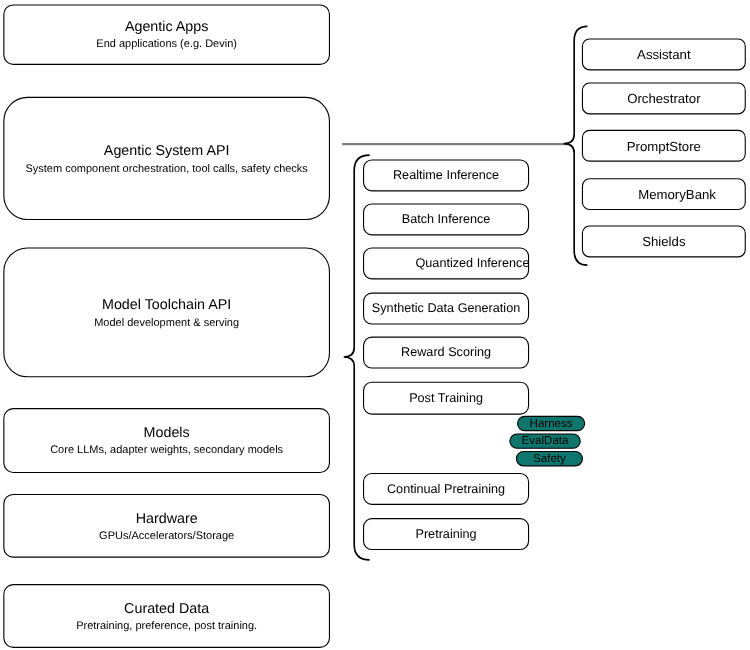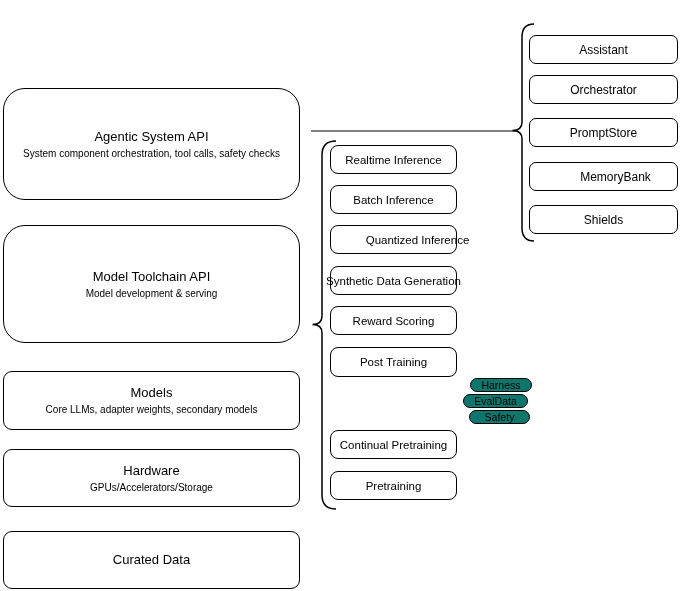--- a/index.html
+++ b/index.html
@@ -9,39 +9,43 @@
   }
   .connectors{position:absolute;left:0;top:0;width:682px;height:591px;pointer-events:none;}
   .node{
     position:absolute;background:#ffffff;border:1.5px solid #000;
     display:flex;flex-direction:column;align-items:center;justify-content:center;
     text-align:center;box-sizing:border-box;
   }
   .lnode{left:3px;width:297px;}
   .lnode .title{font-size:13px;line-height:16px;}
   .lnode .subtitle{font-size:10px;line-height:13px;margin-top:2px;}
-  .mnode{left:330px;width:127px;height:29px;border-radius:8px;font-size:11.5px;white-space:nowrap;justify-content:center;}
+  .mnode{left:330px;width:151px;height:29px;border-radius:8px;font-size:11.5px;white-space:nowrap;justify-content:center;}
   .rnode{left:529px;width:149px;height:29px;border-radius:7px;font-size:12px;white-space:nowrap;align-items:center;}
   .pill{
     position:absolute;background:#0f766e;border:1.5px solid #000;border-radius:8px;
     display:flex;align-items:center;justify-content:center;font-size:10.5px;
     box-sizing:border-box;white-space:nowrap;z-index:3;
   }
 </style>
 </head>
 <body>
 
 <div class="canvas">
 
   <svg class="connectors" viewBox="0 0 682 591" xmlns="http://www.w3.org/2000/svg">
     <line x1="311" y1="131" x2="516" y2="131" stroke="#7f7f7f" stroke-width="2"></line>
     <path d="M 336 141 Q 322 141 322 155 L 322 316 Q 322 324.5 312.5 324.5 Q 322 324.5 322 333 L 322 495 Q 322 509 336 509" fill="none" stroke="#000" stroke-width="1.5"></path>
     <path d="M 534 24 Q 522 24 522 37 L 522 122 Q 522 130.5 512.5 130.5 Q 522 130.5 522 139 L 522 228 Q 522 241 534 241" fill="none" stroke="#000" stroke-width="1.5"></path>
   </svg>
 
+  <div class="node lnode" style="top:4px;height:55px;border-radius:9px;">
+    <div class="title">Agentic Apps</div>
+    <div class="subtitle">End applications (e.g. Devin)</div>
+  </div>
 
   <div class="node lnode" style="top:88px;height:112px;border-radius:22px;">
     <div class="title">Agentic System API</div>
     <div class="subtitle">System component orchestration, tool calls, safety checks</div>
   </div>
 
   <div class="node lnode" style="top:225px;height:118px;border-radius:22px;">
     <div class="title">Model Toolchain API</div>
     <div class="subtitle">Model development &amp; serving</div>
   </div>
@@ -51,20 +55,21 @@
     <div class="subtitle">Core LLMs, adapter weights, secondary models</div>
   </div>
 
   <div class="node lnode" style="top:449px;height:58px;border-radius:9px;">
     <div class="title">Hardware</div>
     <div class="subtitle">GPUs/Accelerators/Storage</div>
   </div>
 
   <div class="node lnode" style="top:531px;height:58px;border-radius:9px;">
     <div class="title">Curated Data</div>
+    <div class="subtitle">Pretraining, preference, post training.</div>
   </div>
 
   <div class="node mnode" style="top:145px;">
     <span>Realtime Inference</span>
   </div>
   <div class="node mnode" style="top:185px;">
     <span>Batch Inference</span>
   </div>
   <div class="node mnode" style="top:225px;padding-left:48px;">
     <span>Quantized Inference</span>

